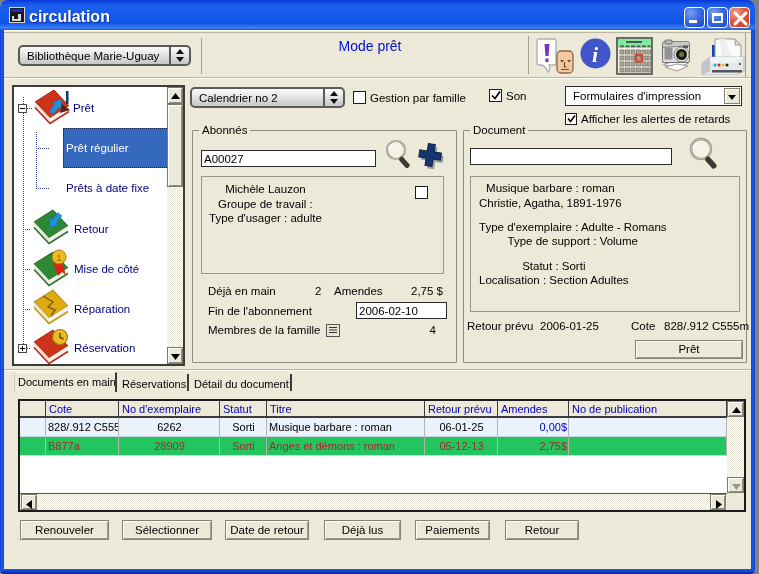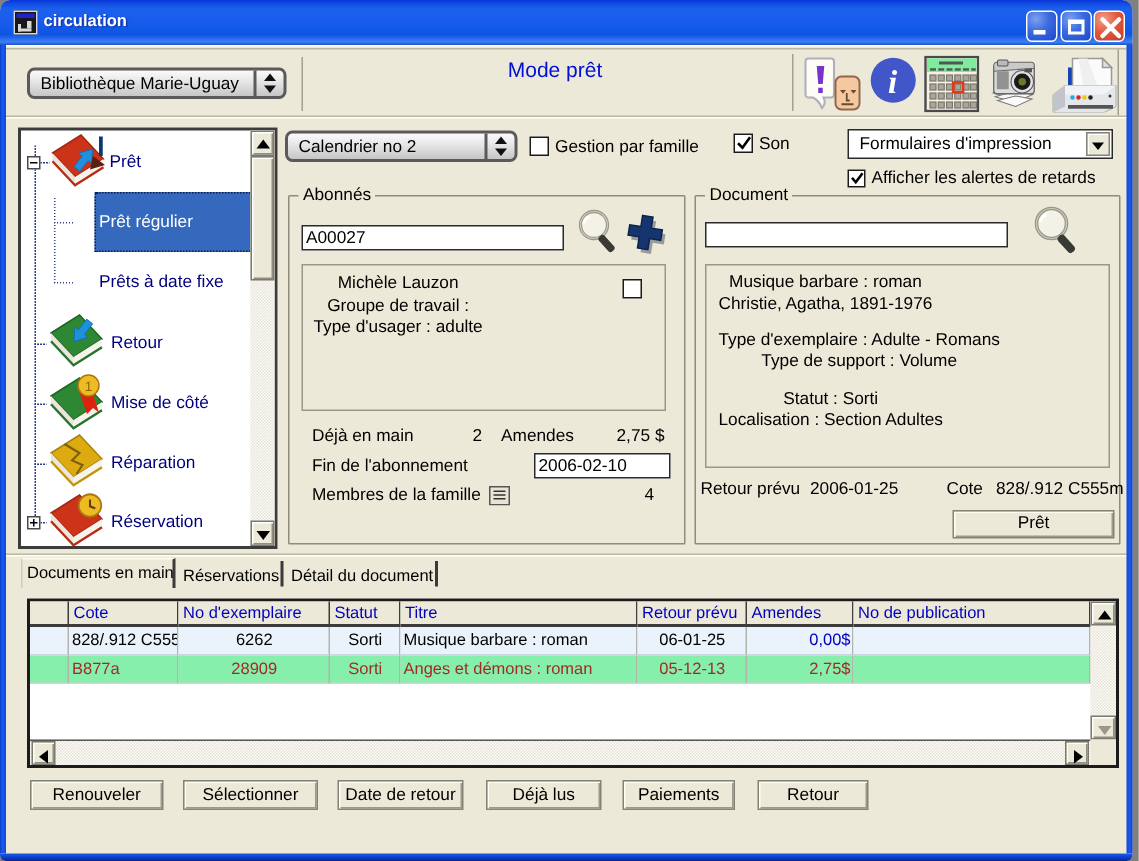--- a/index.html
+++ b/index.html
@@ -6,21 +6,21 @@
 .abs{position:absolute;text-align:center;}
 .nw{white-space:nowrap;}
 #win{position:absolute;left:0;top:0;width:755px;height:574px;background:#ece9d8;border-radius:7px 7px 4px 4px;}
 #titlebar{position:absolute;left:0;top:0;width:755px;height:30px;border-radius:7px 7px 0 0;
  background:linear-gradient(180deg,#0831d9 0px,#0f4be0 2px,#1c60ee 6px,#1a5ded 12px,#145ae9 18px,#0f55e4 23px,#3071f0 26.5px,#3d80f4 28px,#1d50c8 30px);}
 #title-ico{position:absolute;left:9px;top:7px;width:16px;height:16px;background:#181818;border:1px solid #d8d8d8;}
 #title-ico .tb{position:absolute;left:1px;top:1px;width:12px;height:3px;background:#2222cc;}
 #title-ico .w1{position:absolute;left:2px;top:8px;width:2px;height:5px;background:#d8d8d8;}
 #title-ico .w2{position:absolute;left:2px;top:11px;width:9px;height:2px;background:#d8d8d8;}
 #title-ico .w3{position:absolute;left:8px;top:6px;width:3px;height:5px;background:#d8d8d8;}
-#title-txt{position:absolute;left:29px;top:8px;color:#fff;font-size:11px;font-weight:bold;text-shadow:1px 1px 1px #1133aa;}
+#title-txt{position:absolute;left:29px;top:8px;color:#fff;font-size:16px;font-weight:bold;text-shadow:1px 1px 1px #1133aa;}
 .wbtn{position:absolute;top:7px;width:21px;height:21px;border-radius:4px;border:1px solid #fff;color:#fff;}
 .wbtn.min{left:684px;background:radial-gradient(circle at 30% 25%,#7ba1ef 0%,#3a6ae0 45%,#1f47c8 100%);}
 .wbtn.max{left:707px;background:radial-gradient(circle at 30% 25%,#7ba1ef 0%,#3a6ae0 45%,#1f47c8 100%);}
 .wbtn.cls{left:729px;background:radial-gradient(circle at 30% 25%,#f0a089 0%,#e0563a 50%,#c33b1e 100%);}
 .wbtn.min i{position:absolute;left:4px;bottom:4px;width:8px;height:3px;background:#fff;}
 .wbtn.max i{position:absolute;left:4px;top:5px;width:11px;height:10px;border:2px solid #fff;border-top-width:3px;}
 .wbtn.cls svg{position:absolute;left:2px;top:2px;}
 #graystrip{position:absolute;left:755px;top:0;width:4px;height:574px;background:#808080;}
 
 #client{position:absolute;left:4px;top:30px;width:747px;height:539px;background:#ece9d8;}
@@ -55,21 +55,21 @@
 .expander{position:absolute;width:9px;height:9px;background:#fff;border:1px solid #4a4a4a;}
 .expander i{position:absolute;left:1px;top:3px;width:5px;height:1px;background:#000;}
 .expander b{position:absolute;left:3px;top:1px;width:1px;height:5px;background:#000;}
 .dotv{position:absolute;width:1px;background-image:repeating-linear-gradient(180deg,#2e3f91 0px,#2e3f91 1px,transparent 1px,transparent 2px);}
 .doth{position:absolute;height:1px;background-image:repeating-linear-gradient(90deg,#2e3f91 0px,#2e3f91 1px,transparent 1px,transparent 2px);}
 
 #tbl{position:absolute;left:14px;top:369px;width:728px;height:113px;border:2px solid #1c1c1c;background:#fff;}
 .th{position:absolute;top:0;height:17px;background:#ece9d8;border-right:1px solid #3c3c3c;border-bottom:2px solid #3c3c3c;color:#0000c0;font-size:11px;padding:2px 0 0 3px;white-space:nowrap;overflow:hidden;}
 .td{position:absolute;border-right:1px solid #b4b4ac;font-size:11px;padding:3px 1px 0 2px;white-space:nowrap;overflow:hidden;}
 .r1{top:17px;height:19px;background:#eaf2fb;border-bottom:1px solid #c9d5df;}
-.r2{top:36px;height:19px;background:#86efac;border-bottom:1px solid #d4d4cc;color:#a22b26;}
+.r2{top:36px;height:19px;background:#22c55e;border-bottom:1px solid #d4d4cc;color:#a22b26;}
 
 .tabtxt{position:absolute;font-size:11px;white-space:nowrap;}
 .tabsep{position:absolute;width:2px;height:17px;background:#3a3a3a;}
 #acttab{position:absolute;background:#ece9d8;border-left:1px solid #cfccbb;border-top:1px solid #fcfbee;border-right:2px solid #3a3a3a;}
 .icon{position:absolute;}
 </style></head>
 <body>
 <div id="graystrip"></div>
 <div id="win"></div>
 <div id="titlebar">

